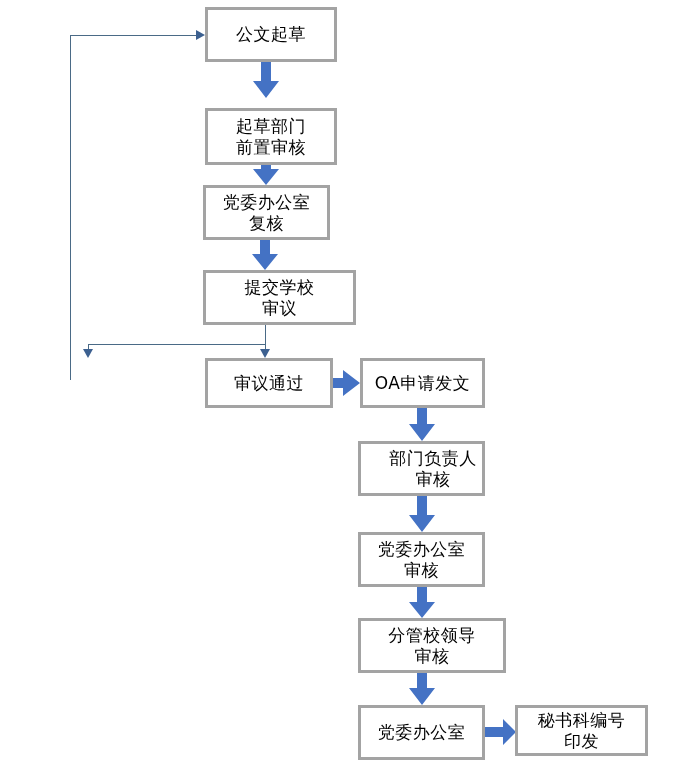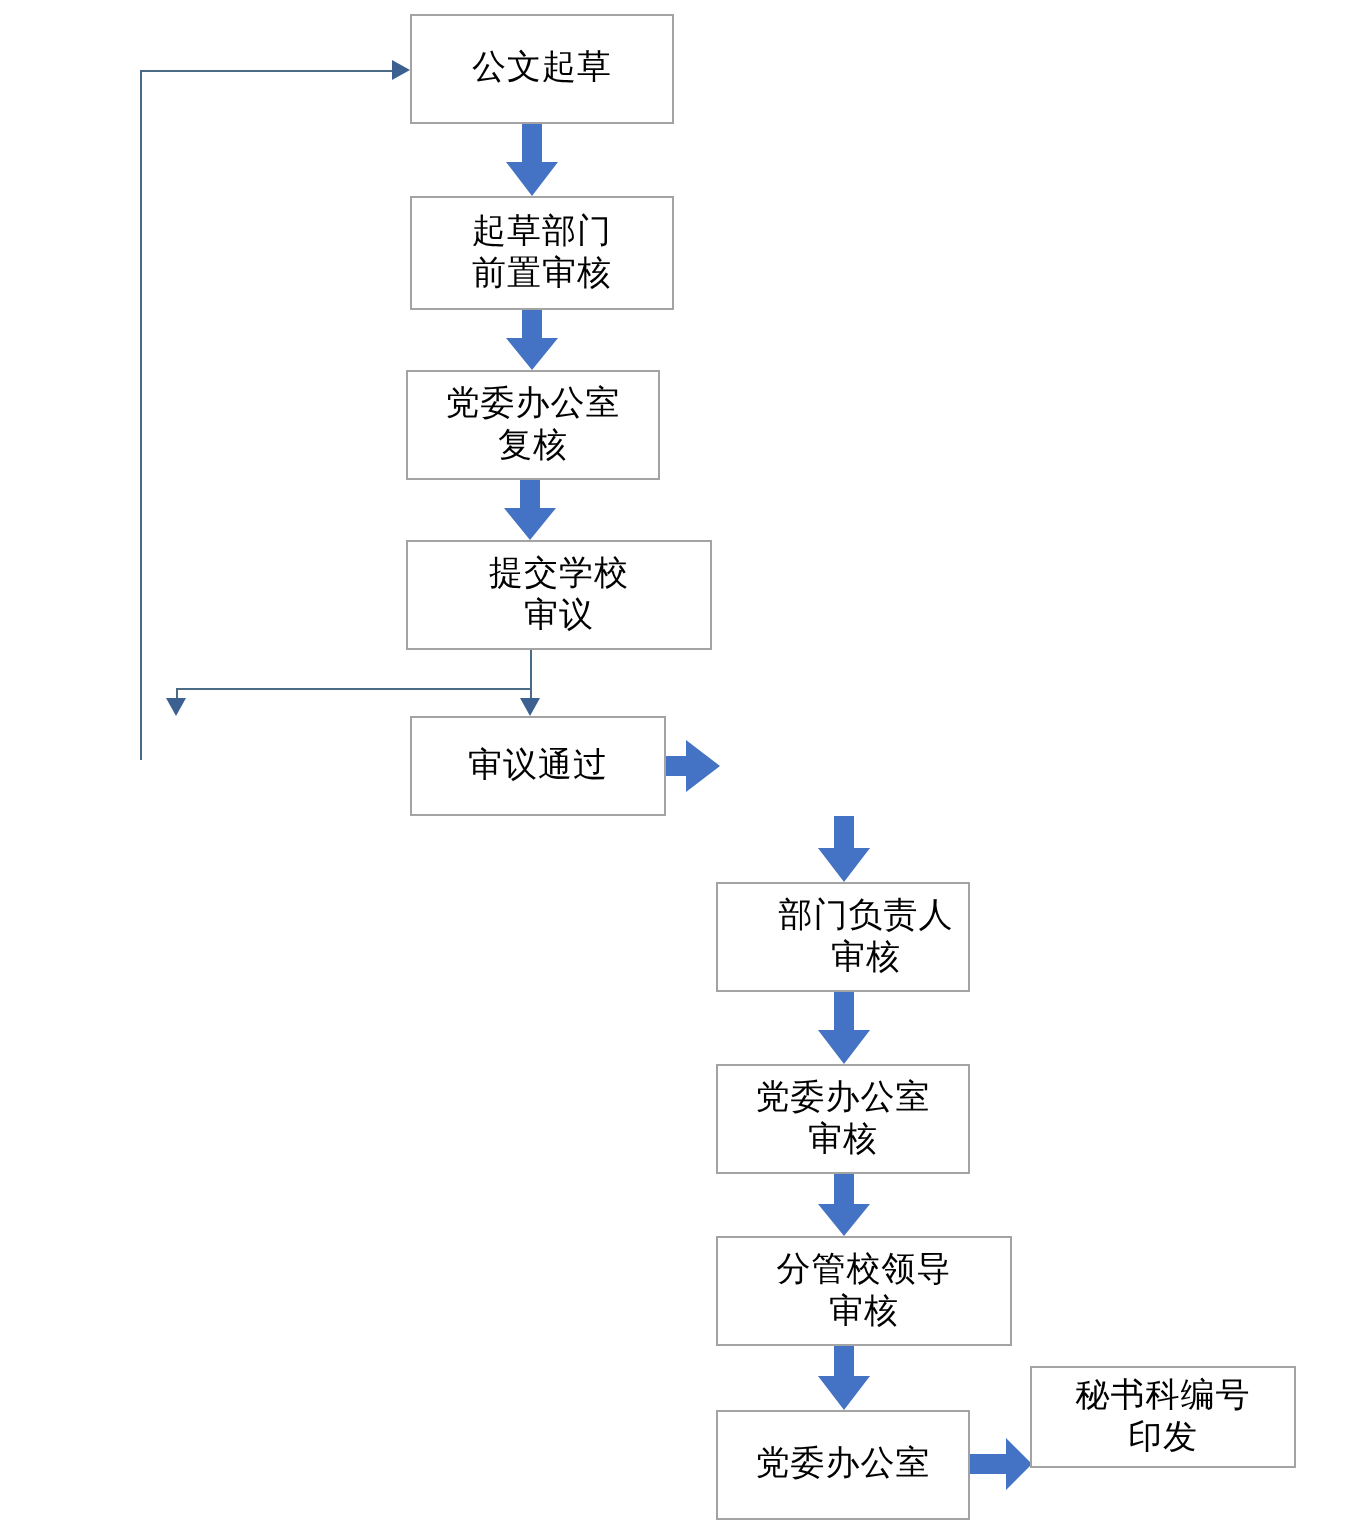--- a/index.html
+++ b/index.html
@@ -15,21 +15,21 @@
     position: relative;
     width: 682px;
     height: 766px;
     background: #ffffff;
     overflow: hidden;
   }
   .node {
     position: absolute;
     box-sizing: border-box;
     background: #ffffff;
-    border: 1px solid #a3a3a3;
+    border: 3px solid #a3a3a3;
     display: flex;
     align-items: center;
     justify-content: center;
     text-align: center;
     color: #000000;
     font-size: 17px;
     line-height: 1.22;
     letter-spacing: 0.5px;
     white-space: pre-line;
     font-family: "DejaVu Sans", "Liberation Sans", sans-serif;
@@ -138,58 +138,61 @@
   <div class="block-arrow" style="left:485px; top:717px;">
     <svg width="32" height="30" viewBox="0 0 32 30">
       <polygon points="0,10 18,10 18,2 31,15 18,28 18,20 0,20" fill="#4472C4"></polygon>
     </svg>
   </div>
 
   <div class="node" style="left:205px; top:7px; width:132px; height:55px;">
     <span class="label">公文起草</span>
   </div>
 
-  <div class="node" style="left:205px; top:98px; width:132px; height:57px;">
+  <div class="node" style="left:205px; top:108px; width:132px; height:57px;">
     <span class="label">起草部门
 前置审核</span>
   </div>
 
   <div class="node" style="left:203px; top:185px; width:127px; height:55px;">
     <span class="label">党委办公室
 复核</span>
   </div>
 
   <div class="node" style="left:203px; top:270px; width:153px; height:55px;">
     <span class="label">提交学校
 审议</span>
   </div>
 
 
   <div class="node" style="left:205px; top:358px; width:128px; height:50px;">
     <span class="label">审议通过</span>
   </div>
 
+  <div class="node" style="left:360px; top:358px; width:125px; height:50px;">
+    <span class="label">OA申请发文</span>
+  </div>
 
   <div class="node" style="left:358px; top:441px; width:127px; height:55px;padding-left:23px;">
     <span class="label">部门负责人
 审核</span>
   </div>
 
   <div class="node" style="left:358px; top:532px; width:127px; height:55px;">
     <span class="label">党委办公室
 审核</span>
   </div>
 
   <div class="node" style="left:358px; top:618px; width:148px; height:55px;">
     <span class="label">分管校领导
 审核</span>
   </div>
 
   <div class="node" style="left:358px; top:705px; width:127px; height:55px;">
     <span class="label">党委办公室</span>
   </div>
 
-  <div class="node" style="left:515px; top:683px; width:133px; height:51px;">
+  <div class="node" style="left:515px; top:705px; width:133px; height:51px;">
     <span class="label">秘书科编号
 印发</span>
   </div>
 
 </div>
 
 </body></html>

